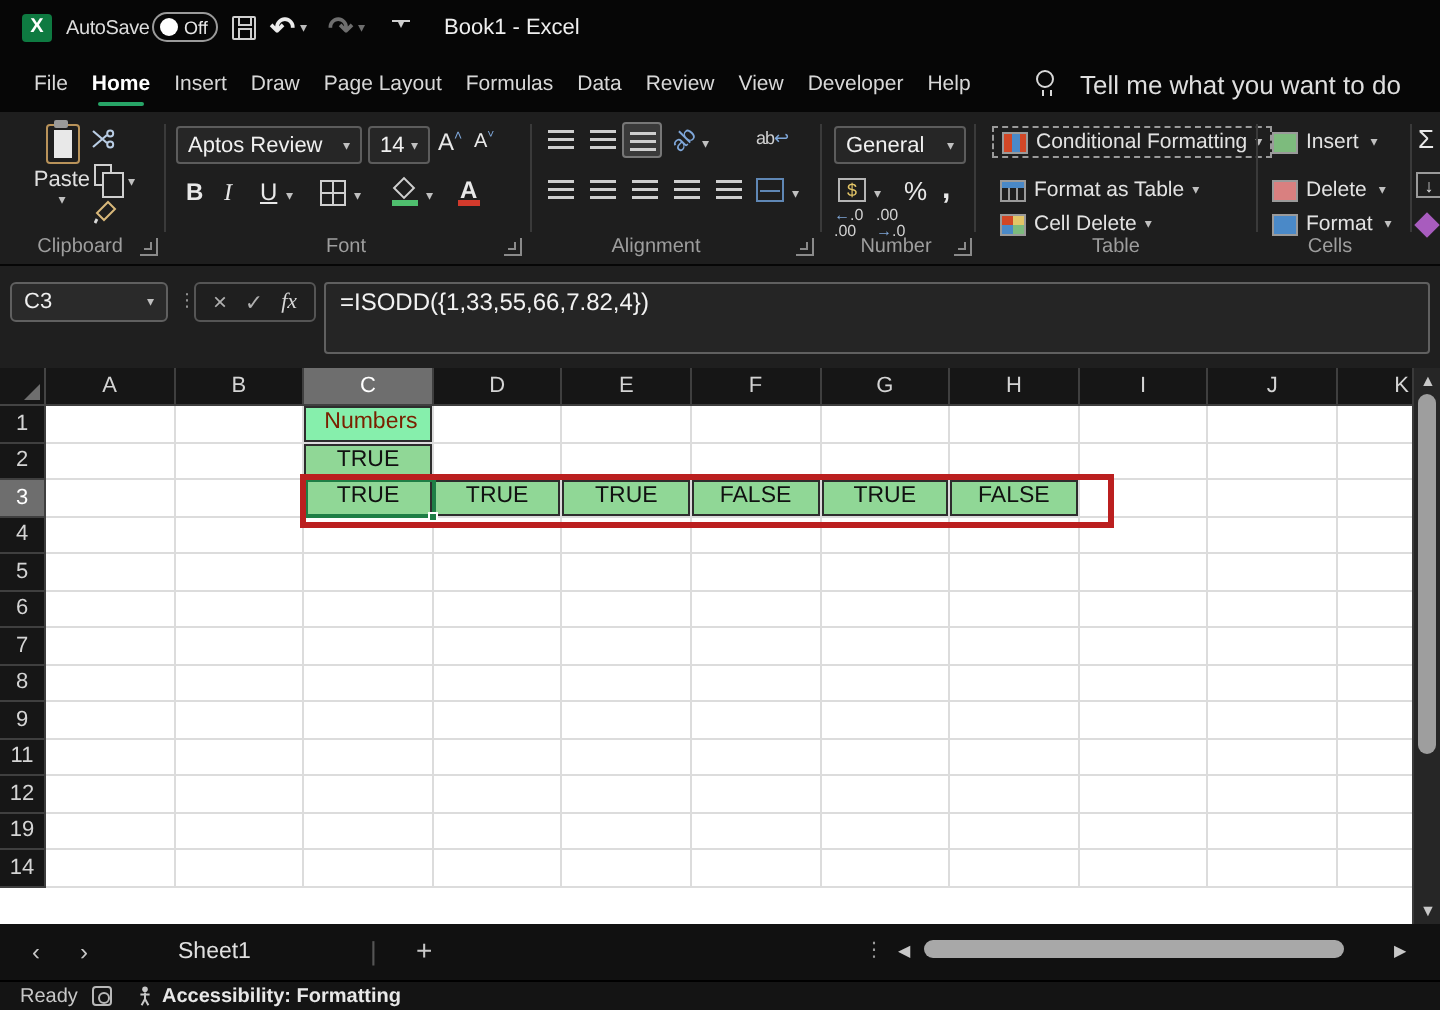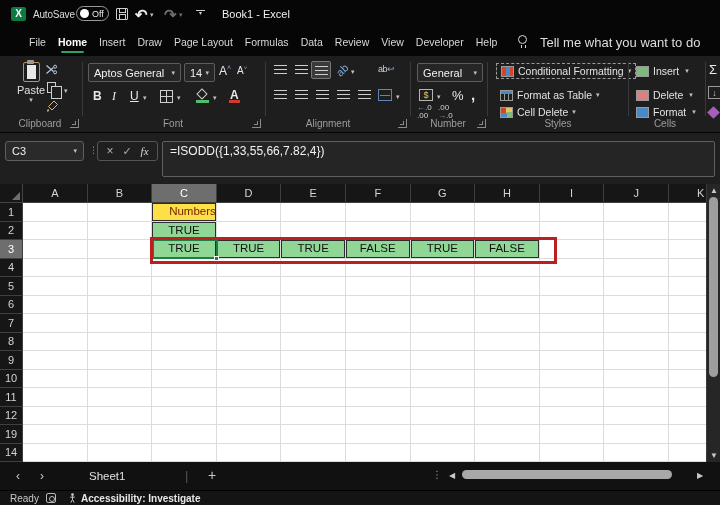--- a/index.html
+++ b/index.html
@@ -19,21 +19,21 @@
 .tbglyph{position:absolute;font-size:15px;font-weight:700;color:#ececec;line-height:1}
 #undo-icon{left:135px;top:7px}
 #undo-dd{left:150px;top:11px;font-size:7px;color:#bbb;font-weight:400}
 #redo-icon{left:164px;top:7px;color:#6e6e6e}
 #redo-dd{left:179px;top:11px;font-size:7px;color:#6e6e6e;font-weight:400}
 #custom-qat{left:196px;top:10px;width:9px;border-top:1.5px solid #cfcfcf;font-size:6px;font-weight:400;color:#cfcfcf;text-align:center;line-height:5px}
 #wintitle{position:absolute;left:222px;top:8px;font-size:11px;color:#efefef}
 
 
 #menubar{position:absolute;left:0;top:28px;width:720px;height:28px;background:#060606;display:flex;align-items:center;font-size:11.5px}
-#menu-tabs{display:flex;align-items:center;height:100%;padding-left:23px}
+#menu-tabs{display:flex;align-items:center;height:100%;padding-left:11px}
 .mtab{padding:0 6px;height:100%;display:flex;align-items:center;color:#d8d8d8;position:relative;font-size:10.5px}
 .mtab.active{color:#fff;font-weight:700}
 .mtab.active:after{content:"";position:absolute;left:9px;right:9px;bottom:3px;height:2px;background:#27a567;border-radius:1px}
 #tellme{position:absolute;left:540px;top:0;height:100%;display:flex;align-items:center;color:#dedede;font-size:13px}
 #bulb{position:absolute;left:518px;top:7px;width:9px;height:9px;border:1.2px solid #d8d8d8;border-radius:50%}
 #bulb:after{content:"";position:absolute;left:2px;top:9px;width:3px;height:3px;border-left:1.2px solid #d8d8d8;border-right:1.2px solid #d8d8d8}
 
 
 #ribbon{position:absolute;left:0;top:56px;width:720px;height:77px;background:#1e1e1e;border-bottom:1px solid #060606;font-size:11px}
 .rdiv{position:absolute;top:6px;bottom:16px;width:1px;background:#3a3a3a}
@@ -241,21 +241,21 @@
     <span class="dd" id="copy-dd">▾</span>
     <span class="clip-small" id="painter-icon"><svg width="12" height="12" viewBox="0 0 12 12">
           <path d="M7 1 L10.5 4.5 L5 10 L1.5 6.5 Z" fill="none" stroke="#d8b87a" stroke-width="1"></path>
           <path d="M1.5 9.5 L0.5 11.5" stroke="#d8d8d8" stroke-width="1.4"></path>
         </svg></span>
     <div class="glabel" style="left:0px">Clipboard</div>
     <div class="launcher" style="left:70px"></div>
     <div class="rdiv" style="left:82px"></div>
 
     <div class="combo" id="fontname-combo">
-        <span>Aptos General</span>
+        <span>Aptos Review</span>
         <span class="dd">▾</span>
       </div>
     <div class="combo" id="fontsize-combo">
         <span>14</span>
         <span class="dd">▾</span>
       </div>
     <span id="grow-font">A<sup>˄</sup></span>
     <span id="shrink-font">A<sup>˅</sup></span>
     <span class="fbtn" id="bold-btn">B</span>
     <span class="fbtn" id="italic-btn">I</span>
@@ -314,21 +314,21 @@
     <div class="stylerow" id="fat-row">
       <div class="sticon" id="fat-icon"></div>
       <span>Format as Table</span>
         <span class="dd">▾</span>
     </div>
     <div class="stylerow" id="cs-row">
       <div class="sticon" id="cs-icon"></div>
       <span>Cell Delete</span>
         <span class="dd">▾</span>
     </div>
-    <div class="glabel" style="left:518px">Styles</div>
+    <div class="glabel" style="left:518px">Table</div>
     <div class="rdiv" style="left:628px"></div>
 
     <div class="cellrow" id="insert-row">
       <div class="sticon" id="insert-icon"></div>
       <span>Insert</span>
         <span class="dd">▾</span>
     </div>
     <div class="cellrow" id="delete-row">
       <div class="sticon" id="delete-icon"></div>
       <span>Delete</span>
@@ -373,21 +373,21 @@
         <div class="colh" style="width: 64.6px;">H</div>
         <div class="colh" style="width: 64.6px;">I</div>
         <div class="colh" style="width: 64.6px;">J</div>
         <div class="colh" style="width: 64.6px;">K</div>
       </div>
     <div id="grid-rows">
         <div class="grow">
           <div class="rowh">1</div>
           <div class="cell" style="width: 64.6px;"></div>
           <div class="cell" style="width: 64.6px;"></div>
-          <div class="cell bordered" style="width: 64.6px; background: #fde047; color: rgb(122, 32, 0); text-align: right; padding-left: 3px;">Numbers</div>
+          <div class="cell bordered" style="width: 64.6px; background: #86efac; color: rgb(122, 32, 0); text-align: center; padding-left: 3px;">Numbers</div>
           <div class="cell" style="width: 64.6px;"></div>
           <div class="cell" style="width: 64.6px;"></div>
           <div class="cell" style="width: 64.6px;"></div>
           <div class="cell" style="width: 64.6px;"></div>
           <div class="cell" style="width: 64.6px;"></div>
           <div class="cell" style="width: 64.6px;"></div>
           <div class="cell" style="width: 64.6px;"></div>
           <div class="cell" style="width: 64.6px;"></div>
         </div>
         <div class="grow">
@@ -483,34 +483,20 @@
           <div class="cell" style="width: 64.6px;"></div>
           <div class="cell" style="width: 64.6px;"></div>
           <div class="cell" style="width: 64.6px;"></div>
           <div class="cell" style="width: 64.6px;"></div>
           <div class="cell" style="width: 64.6px;"></div>
           <div class="cell" style="width: 64.6px;"></div>
           <div class="cell" style="width: 64.6px;"></div>
         </div>
         <div class="grow">
           <div class="rowh">9</div>
-          <div class="cell" style="width: 64.6px;"></div>
-          <div class="cell" style="width: 64.6px;"></div>
-          <div class="cell" style="width: 64.6px;"></div>
-          <div class="cell" style="width: 64.6px;"></div>
-          <div class="cell" style="width: 64.6px;"></div>
-          <div class="cell" style="width: 64.6px;"></div>
-          <div class="cell" style="width: 64.6px;"></div>
-          <div class="cell" style="width: 64.6px;"></div>
-          <div class="cell" style="width: 64.6px;"></div>
-          <div class="cell" style="width: 64.6px;"></div>
-          <div class="cell" style="width: 64.6px;"></div>
-        </div>
-        <div class="grow">
-          <div class="rowh">10</div>
           <div class="cell" style="width: 64.6px;"></div>
           <div class="cell" style="width: 64.6px;"></div>
           <div class="cell" style="width: 64.6px;"></div>
           <div class="cell" style="width: 64.6px;"></div>
           <div class="cell" style="width: 64.6px;"></div>
           <div class="cell" style="width: 64.6px;"></div>
           <div class="cell" style="width: 64.6px;"></div>
           <div class="cell" style="width: 64.6px;"></div>
           <div class="cell" style="width: 64.6px;"></div>
           <div class="cell" style="width: 64.6px;"></div>
@@ -597,16 +583,16 @@
 
   <div id="statusbar">
     <span id="ready-label">Ready</span>
     <div id="macro-icon"></div>
     <div id="acc-icon">
       <svg width="9" height="10" viewBox="0 0 9 10">
           <circle cx="4.5" cy="1.6" r="1.4" fill="#c8c8c8"></circle>
           <path d="M4.5 3.2 L4.5 6.5 M2.2 4.2 L6.8 4.2 M4.5 6.5 L2.8 9.6 M4.5 6.5 L6.2 9.6" stroke="#c8c8c8" stroke-width="1" fill="none"></path>
         </svg>
     </div>
-    <span id="acc-label">Accessibility: Investigate</span>
+    <span id="acc-label">Accessibility: Formatting</span>
   </div>
 
 </div>
 
 </body></html>

